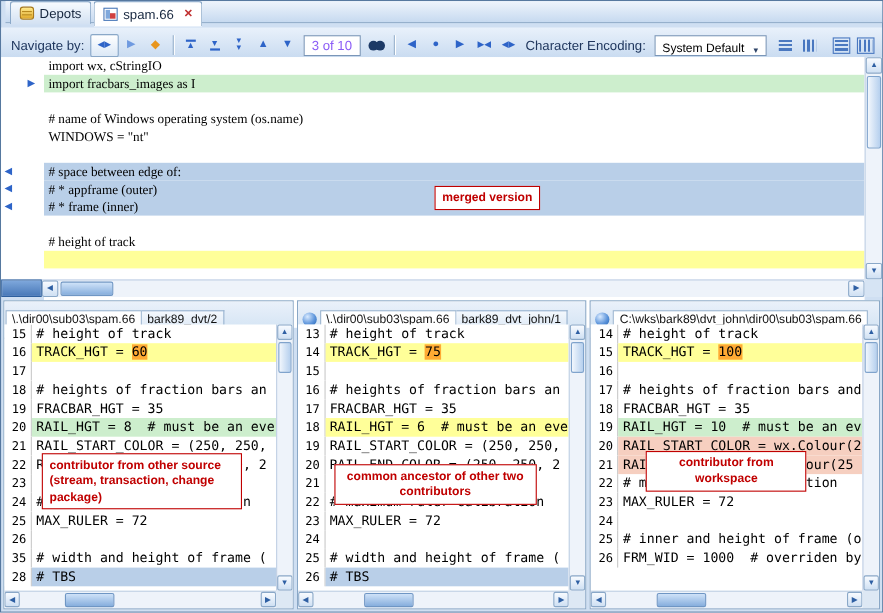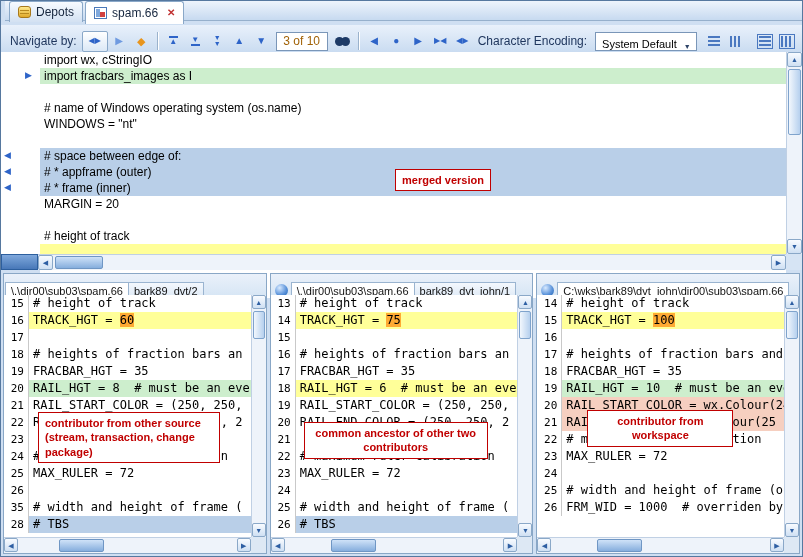--- a/index.html
+++ b/index.html
@@ -26,36 +26,36 @@
 .g{line-height:1;display:inline-block}
 .blue{color:#2e64c8;font-size:10px}
 .blue2{color:#6f9ae0;font-size:10px}
 .orange{color:#e8951d;font-size:11px}
 .sm{font-size:8px}
 .xs{font-size:7px;line-height:.85}
 .tiny{font-size:7px;color:#2e4468}
 .stack{display:flex;flex-direction:column;align-items:center}
 .bar{width:9px;height:2px;background:#2e64c8;display:block}
 .sep{width:1px;height:18px;background:#9ab2cc;margin:0 4px;box-shadow:1px 0 0 #fff;flex:none}
-.posfield{background:#fff;border:1px solid #7a96b8;height:19px;min-width:52px;display:inline-flex;align-items:center;justify-content:center;font-size:12px;color:#a16207;margin:0 3px;padding:0 4px}
+.posfield{background:#fff;border:1px solid #7a96b8;height:19px;min-width:52px;display:inline-flex;align-items:center;justify-content:center;font-size:12px;color:#8b5cf6;margin:0 3px;padding:0 4px}
 .binoc{position:relative;width:15px;height:9px;display:inline-block}
 .binoc::before,.binoc::after{content:"";position:absolute;top:0;width:9px;height:9px;border-radius:50%;background:#1d3a66}
 .binoc::before{left:0}.binoc::after{right:0}
 .encsel{background:#fff;border:1px solid #7a96b8;height:19px;display:inline-flex;align-items:flex-end;gap:7px;padding:0 5px 0 6px;font-size:11px;color:#000;margin-left:3px;white-space:nowrap}
 .spacer{flex:1}
 .gap4{width:6px;flex:none}
 .ic-rows{width:12px;height:11px;background:repeating-linear-gradient(to bottom,#4a78c0 0 2px,transparent 2px 4px)}
 .ic-cols{width:12px;height:11px;background:repeating-linear-gradient(to right,#4a78c0 0 2px,transparent 2px 4px)}
 .boxed{outline:1px solid #4a78c0;outline-offset:1px}
 
 
 .merged{position:absolute;left:0;top:51px;width:100%;height:218px;background:#fff}
 .mgutter{position:absolute;left:0;top:0;width:39px;height:202px;background:#fff}
 .marr{position:absolute;font-size:9px;color:#2e64c8;line-height:1}
-.mcode{position:absolute;left:39px;top:0;right:16px;height:246px;overflow:hidden;background:#fff;font-family:Liberation Sans, sans-serif;font-size:12px}
+.mcode{position:absolute;left:39px;top:0;right:16px;height:246px;overflow:hidden;background:#fff;font-family:Liberation Serif, serif;font-size:12px}
 .mcode .crow{height:16px;line-height:16px}
 .crow{display:flex;white-space:pre}
 .ln{flex:none;width:25px;text-align:right;padding-right:4px;border-right:1px solid #c9c9c9;color:#000;background:#fff;font-size:11px}
 .tx{flex:1;padding-left:4px;overflow:hidden;color:#000}
 .tx.green{background:#cdeecd}
 .tx.blue{background:#b9cfe8;color:#000;font-size:12px}
 .tx.yellow{background:#ffff99}
 .tx.salmon{background:#f6cfc0}
 .mark{background:#ffaa33}
 .annotation,.pann{position:absolute;background:#fff;border:1px solid #c00000;color:#c00000;font-weight:bold;font-size:11px;padding:3px 6px;line-height:1.3;z-index:5}
@@ -188,21 +188,20 @@
     <div class="mcode" id="merged-code">
         <div class="crow"><span class="tx"><span>import wx, cStringIO</span></span></div>
         <div class="crow"><span class="tx green"><span>import fracbars_images as I</span></span></div>
         <div class="crow"><span class="tx"><span></span></span></div>
         <div class="crow"><span class="tx"><span># name of Windows operating system (os.name)</span></span></div>
         <div class="crow"><span class="tx"><span>WINDOWS = "nt"</span></span></div>
         <div class="crow"><span class="tx"><span></span></span></div>
         <div class="crow"><span class="tx blue"><span># space between edge of:</span></span></div>
         <div class="crow"><span class="tx blue"><span># * appframe (outer)</span></span></div>
         <div class="crow"><span class="tx blue"><span># * frame (inner)</span></span></div>
-        <div class="crow"><span class="tx"><span>MARGIN = 20</span></span></div>
         <div class="crow"><span class="tx"><span></span></span></div>
         <div class="crow"><span class="tx"><span># height of track</span></span></div>
         <div class="crow"><span class="tx yellow"><span></span></span></div>
       </div>
     <div class="annotation" style="left:394px;top:117px">merged version</div>
     <div class="vscroll">
       <span class="sbtn" style="top:0;left:0">
           <span class="g sb">▲</span>
         </span>
       <span class="thumbv" style="top:17px;height:66px"></span>
@@ -322,21 +321,21 @@
           <div class="crow"><span class="ln">15</span><span class="tx yellow"><span>TRACK_HGT = </span><span class="mark">100</span></span></div>
           <div class="crow"><span class="ln">16</span><span class="tx"><span></span></span></div>
           <div class="crow"><span class="ln">17</span><span class="tx"><span># heights of fraction bars and</span></span></div>
           <div class="crow"><span class="ln">18</span><span class="tx"><span>FRACBAR_HGT = 35</span></span></div>
           <div class="crow"><span class="ln">19</span><span class="tx green"><span>RAIL_HGT = 10  # must be an eve</span></span></div>
           <div class="crow"><span class="ln">20</span><span class="tx salmon"><span>RAIL_START_COLOR = wx.Colour(24</span></span></div>
           <div class="crow"><span class="ln">21</span><span class="tx salmon"><span>RAIL_END_COLOR = wx.Colour(25</span></span></div>
           <div class="crow"><span class="ln">22</span><span class="tx"><span># maximum ruler calibration</span></span></div>
           <div class="crow"><span class="ln">23</span><span class="tx"><span>MAX_RULER = 72</span></span></div>
           <div class="crow"><span class="ln">24</span><span class="tx"><span></span></span></div>
-          <div class="crow"><span class="ln">25</span><span class="tx"><span># width and height of frame (o</span></span></div>
+          <div class="crow"><span class="ln">25</span><span class="tx"><span># inner and height of frame (o</span></span></div>
           <div class="crow"><span class="ln">26</span><span class="tx"><span>FRM_WID = 1000  # overriden by</span></span></div>
         </div>
       <div class="pann center" style="left:50px;top:136px;width:146px">contributor from workspace</div>
       <div class="pvs">
         <span class="sbtn" style="top:0;left:0;width:14px;height:14px">
             <span class="g sb">▲</span>
           </span>
         <span class="thumbv" style="top:16px;height:28px;width:12px"></span>
         <span class="sbtn" style="bottom:0;left:0;width:14px;height:14px">
             <span class="g sb">▼</span>

